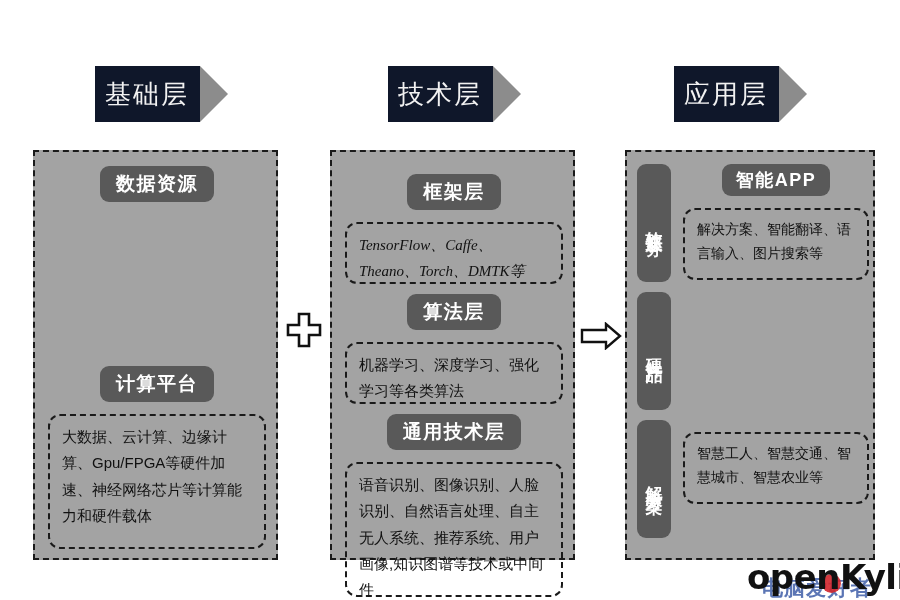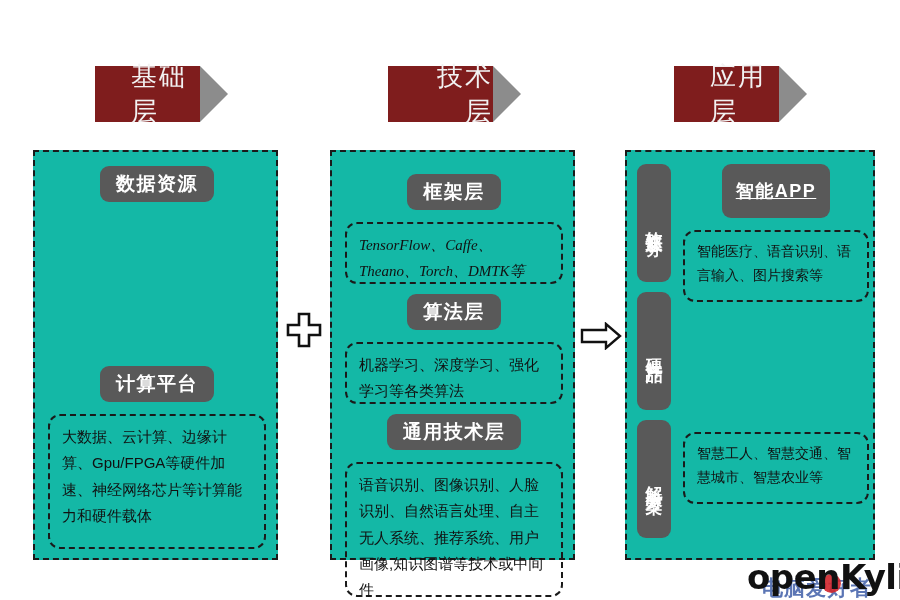--- a/index.html
+++ b/index.html
@@ -9,45 +9,45 @@
     font-family:"Liberation Sans","DejaVu Sans",sans-serif;
     overflow:hidden;
     position:relative;
   }
   #canvas{position:relative;width:900px;height:600px;}
 
   
   .hdr{
     position:absolute;
     height:56px;
-    background:#7f1d1d;
+    background:#0f172a;
     display:flex;align-items:center;
     color:#f2f2f2;
     font-size:26px;
     letter-spacing:2px;
-    padding-left:36px;
+    padding-left:10px;
     box-sizing:border-box;
   }
   .hdr .tip{
     position:absolute;
     right:-28px;top:0;
     width:0;height:0;
     border-top:28px solid transparent;
     border-bottom:28px solid transparent;
     border-left:28px solid #8c8c8c;
   }
   #hdr-base{left:95px;top:66px;width:105px;}
   #hdr-tech{left:388px;top:66px;width:105px;text-align:right;}
   #hdr-app {left:674px;top:66px;width:105px;}
 
   
   .column{
     position:absolute;
     border:2.5px dashed #1a1a1a;
-    background:#14b8a6;
+    background:#a3a3a3;
     box-sizing:border-box;
   }
   #col-base{left:33px; top:150px; width:245px; height:410px;}
   #col-tech{left:330px;top:150px; width:245px; height:410px;}
   #col-app {left:625px;top:150px; width:250px; height:410px;}
 
   
   .pill{
     background:#595959;
     color:#ffffff;
@@ -111,21 +111,21 @@
     text-orientation:upright;
     display:flex;align-items:center;justify-content:center;
     font-size:17px;
     letter-spacing:3px;
     font-weight:600;
     flex:0 0 auto;
     box-sizing:border-box;
   }
   .app-right{flex:1;padding-left:12px;box-sizing:border-box;}
   .app-right .tbox{height:72px;font-size:14px;line-height:1.7;}
-  .app-right .pill{font-size:18px;padding:15px 14px;text-decoration:underline;}
+  .app-right .pill{font-size:18px;padding:4px 14px;}
 
   
   #plus-connector{
     position:absolute;left:286px;top:312px;
     width:36px;height:36px;
   }
   #arrow-connector{
     position:absolute;left:580px;top:322px;
     width:42px;height:28px;
   }
@@ -236,21 +236,21 @@
 
   <div class="column" id="col-app">
 
     <div class="app-row" id="app-row-1">
       <div class="vlabel">软件服务</div>
       <div class="app-right">
         <div class="pill-wrap">
           <span class="pill">智能APP</span>
         </div>
         <div class="blk-pill-gap"></div>
-        <div class="tbox">智能医疗、语音识别、语言输入、图片搜索等</div>
+        <div class="tbox">解决方案、智能翻译、语言输入、图片搜索等</div>
       </div>
     </div>
 
     <div class="app-row" id="app-row-2">
       <div class="vlabel">硬件产品</div>
     </div>
 
     <div class="app-row" id="app-row-3">
       <div class="vlabel">解决方案</div>
       <div class="app-right">

